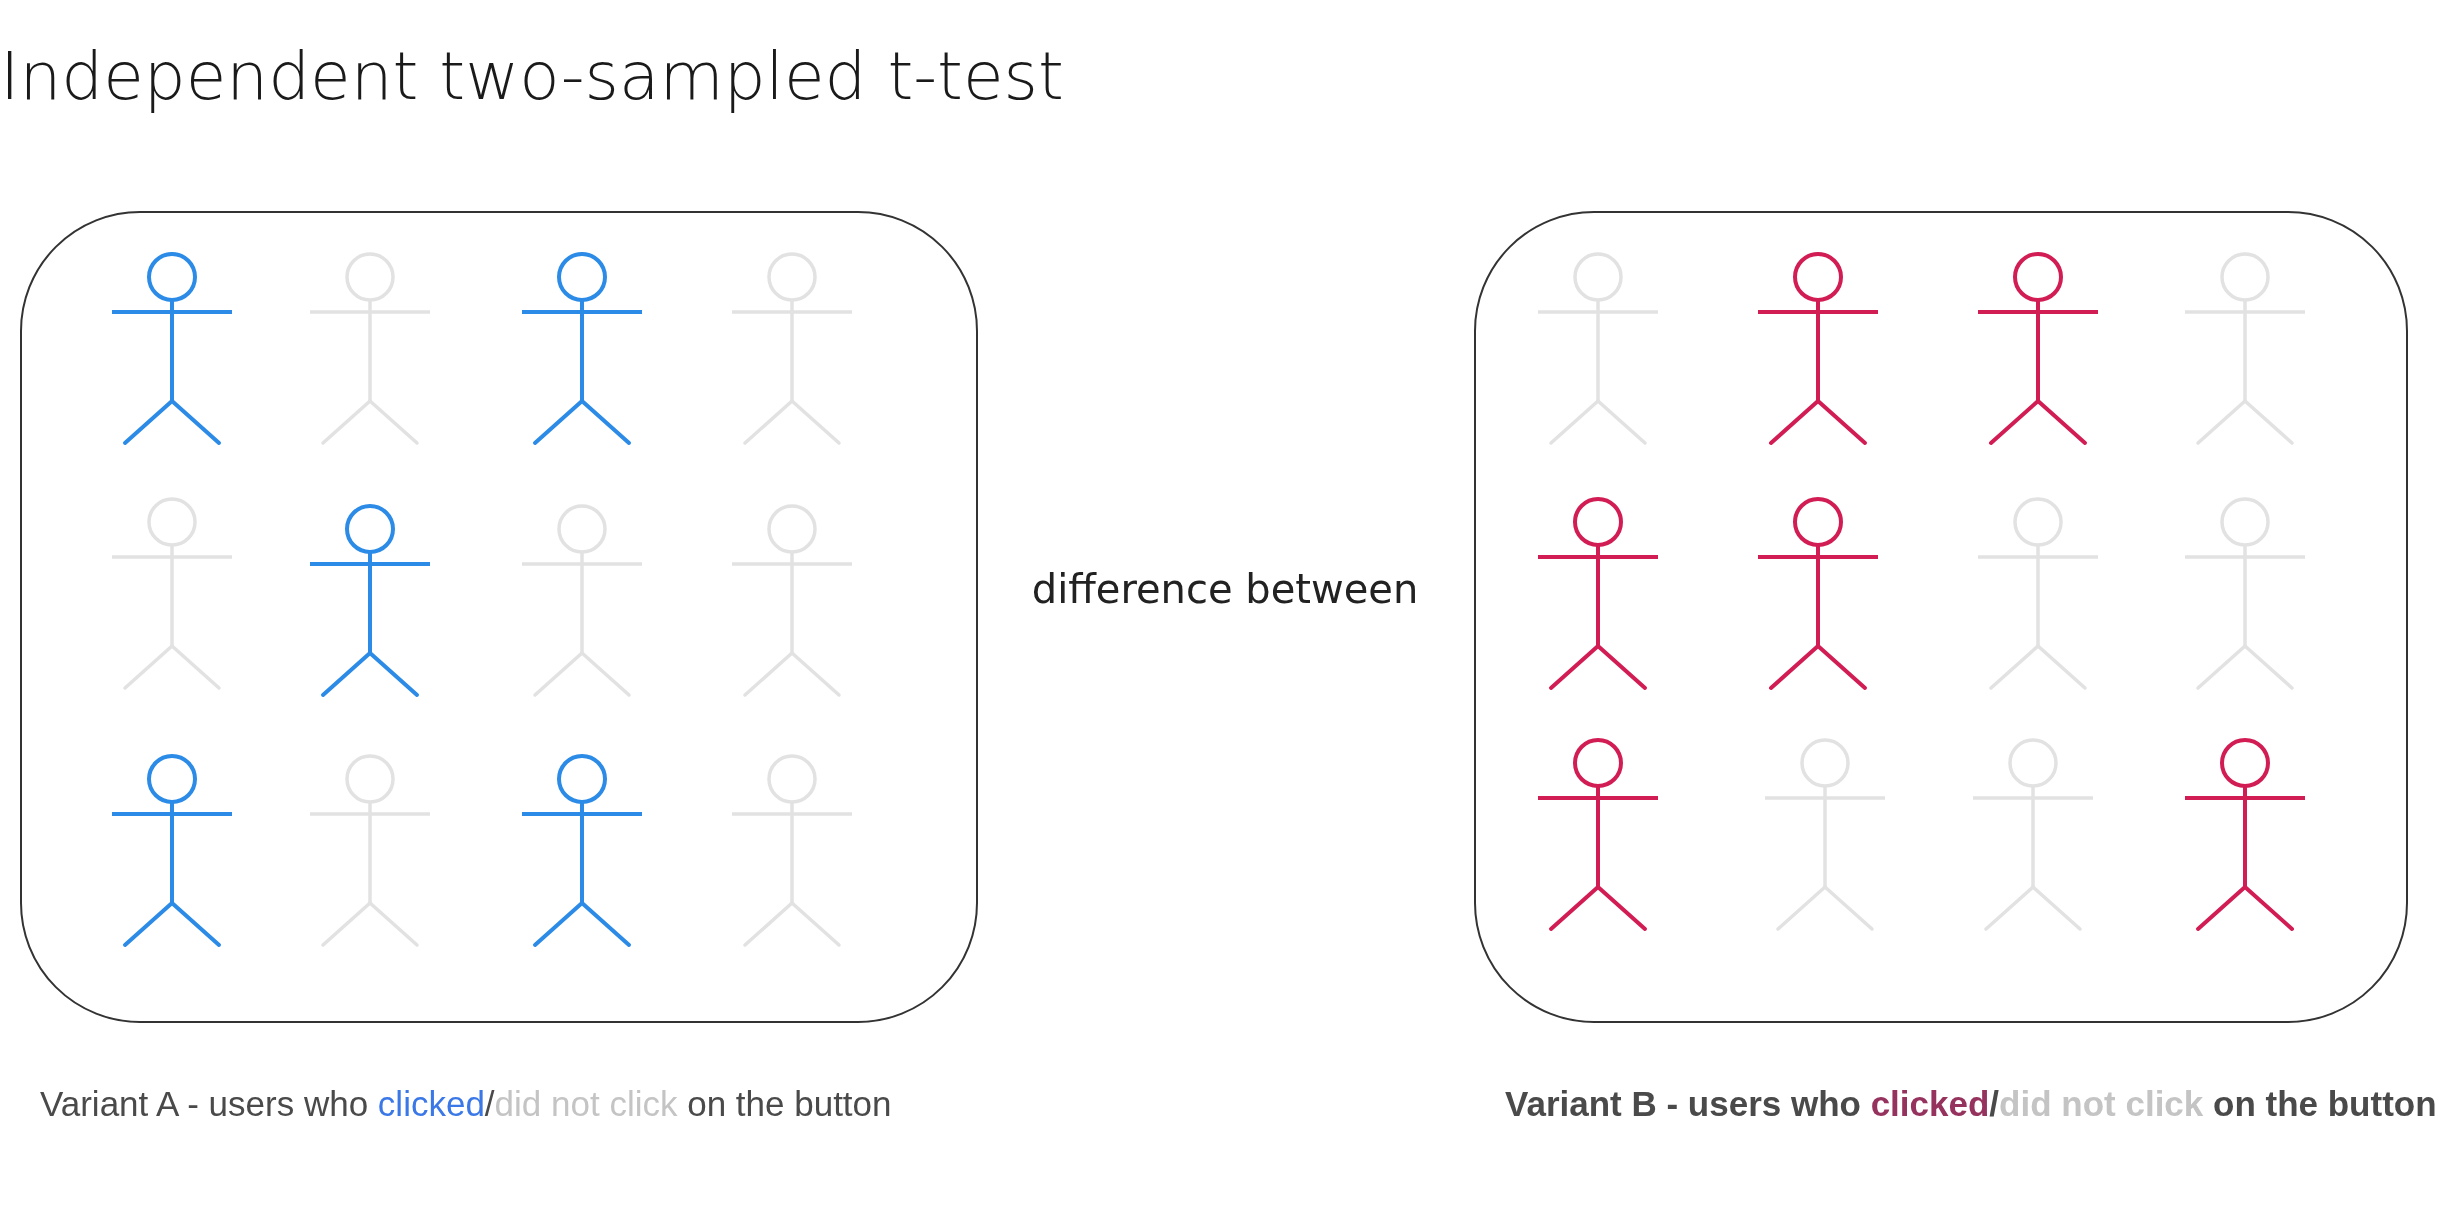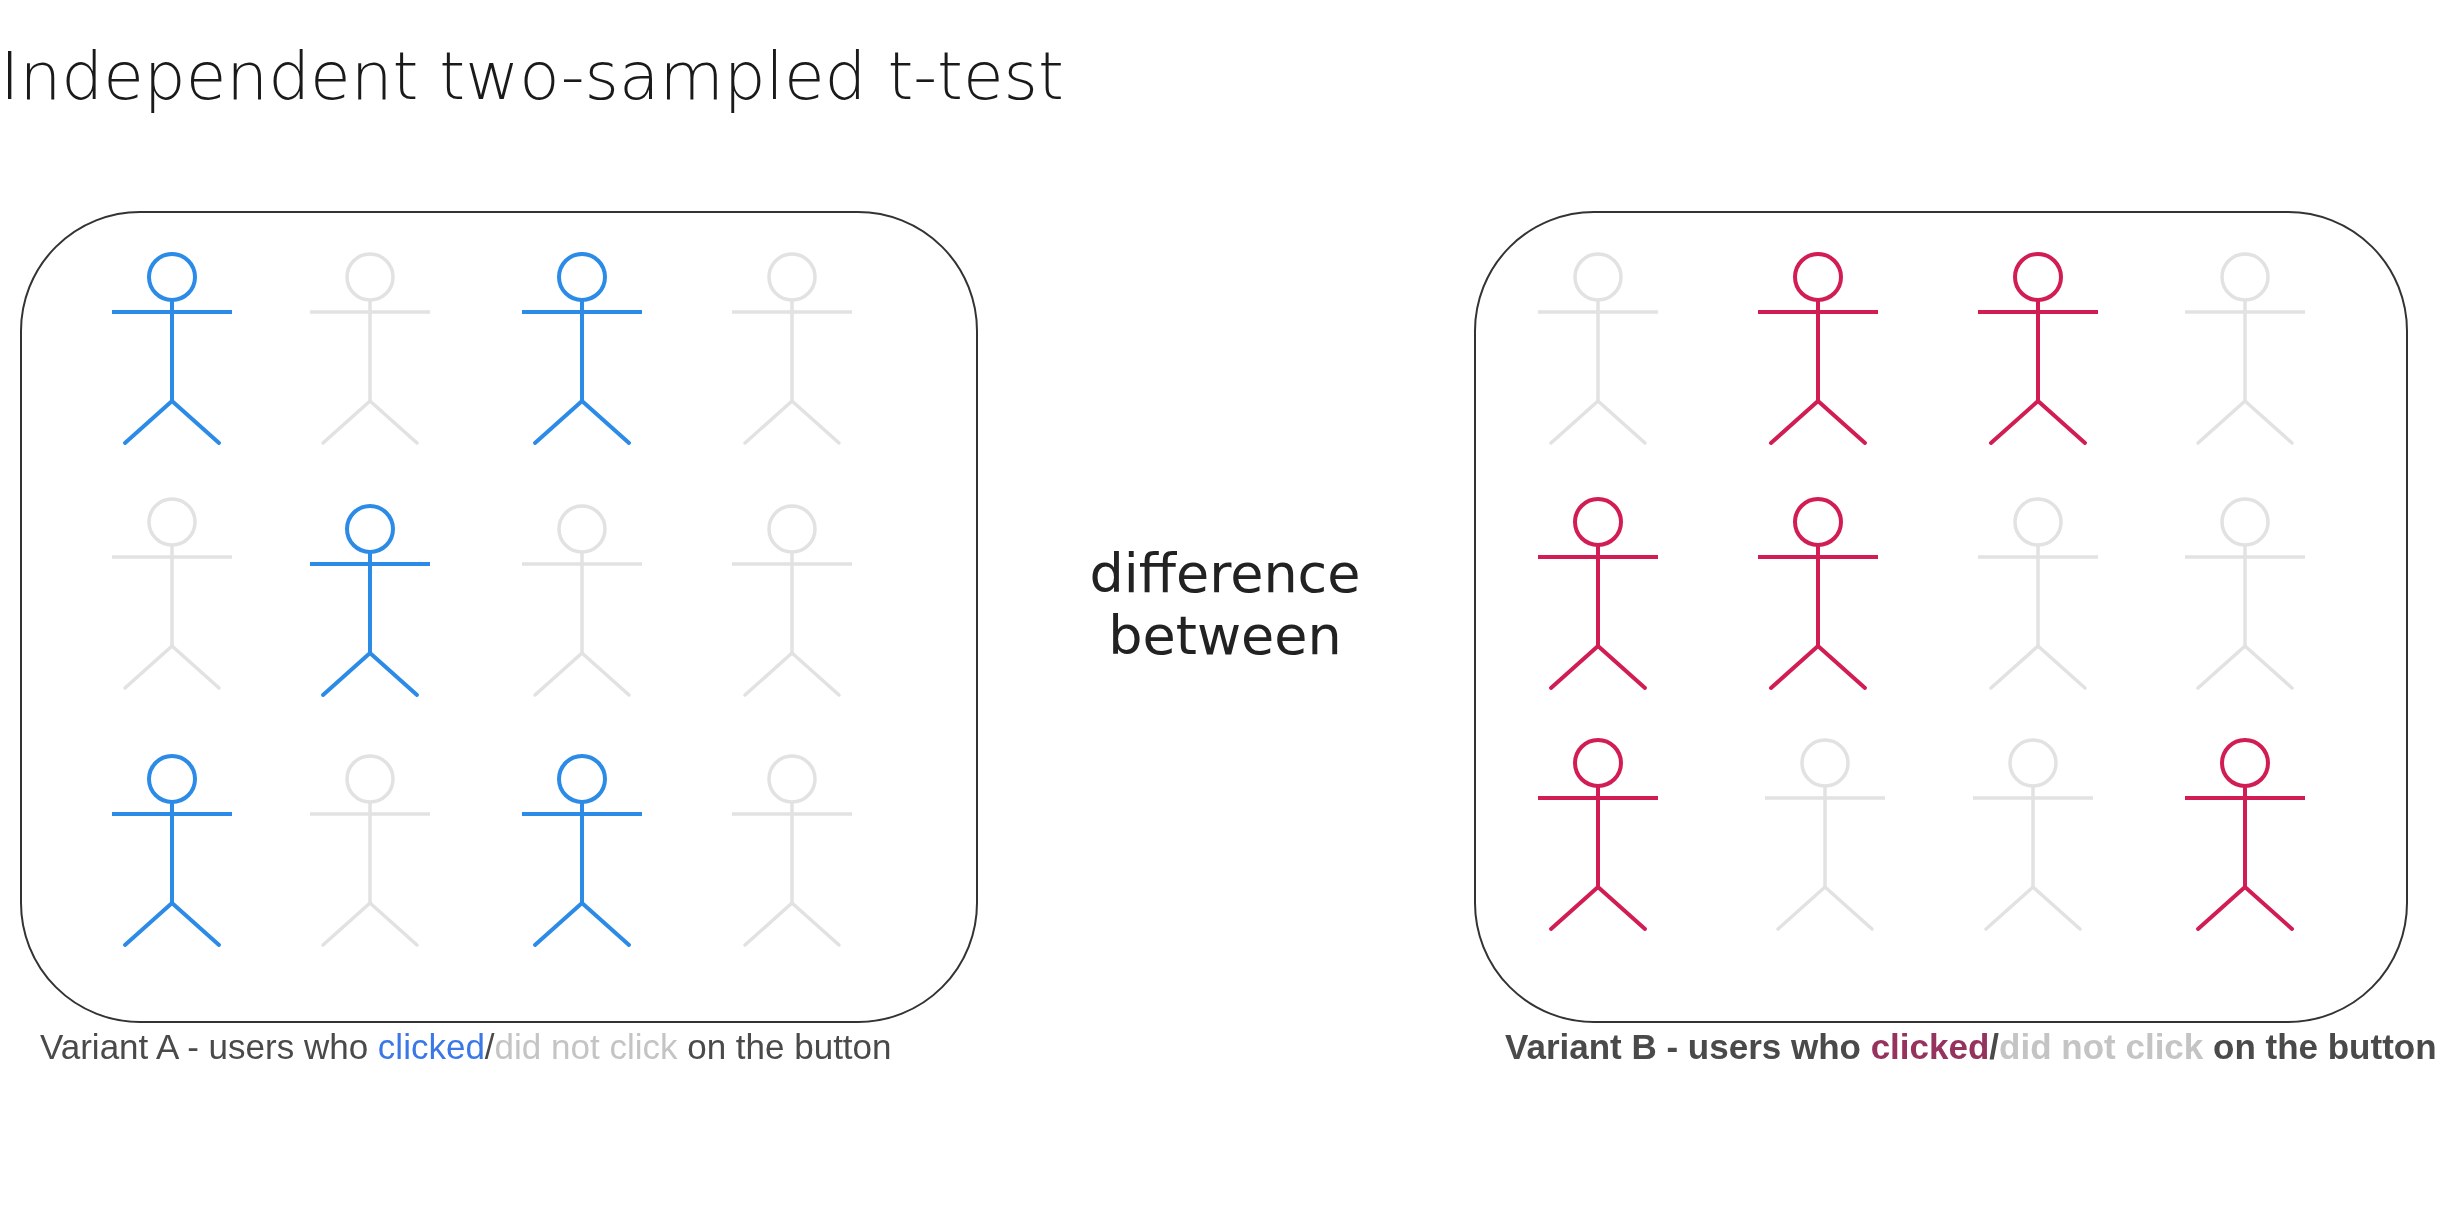--- a/index.html
+++ b/index.html
@@ -3,22 +3,22 @@
 <meta charset="utf-8">
 <style>
   html, body { margin:0; padding:0; background:#ffffff; }
   body { width:2440px; height:1218px; position:relative; overflow:hidden; font-family:"DejaVu Sans", sans-serif; }
   .title { position:absolute; left:0; width:2440px; top:38px; text-align:left; font-size:66px; color:#1a1a1a; font-weight:300; letter-spacing:0px; }
   .panel { position:absolute; border:2.5px solid #333; border-radius:120px; background:#fff; box-sizing:border-box; }
   .panel-a { left:20px; top:211px; width:958px; height:812px; }
   .panel-b { left:1474px; top:211px; width:934px; height:812px; }
   .figure { position:absolute; }
   .figure svg { display:block; overflow:visible; }
-  .center-label { position:absolute; left:990px; width:470px; top:543px; text-align:center; font-size:54px; line-height:62px; color:#222; }
-  .caption { position:absolute; top:1027px; font-family:"Liberation Sans", sans-serif; font-size:35px; color:#4a4a4a; white-space:nowrap; }
+  .center-label { position:absolute; left:990px; width:470px; top:558px; text-align:center; font-size:40px; line-height:62px; color:#222; }
+  .caption { position:absolute; top:1084px; font-family:"Liberation Sans", sans-serif; font-size:35px; color:#4a4a4a; white-space:nowrap; }
   .caption-a { left:40px; }
   .caption-b { left:1505px;font-weight:bold; }
   .c-a { color:#3b78e7; }
   .c-b { color:#96325e; }
   .c-no { color:#c4c4c4; }
 </style>
 </head>
 <body>
 
 <div class="title">Independent two-sampled t-test</div>

